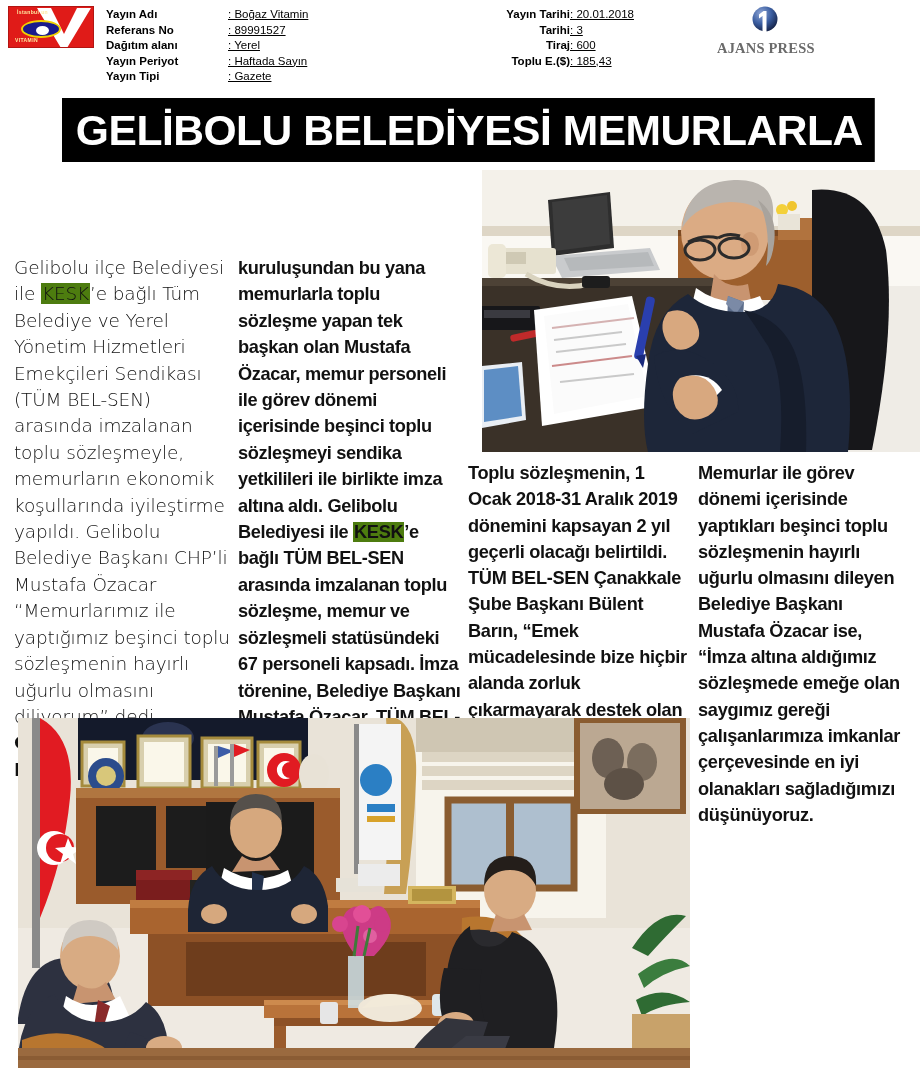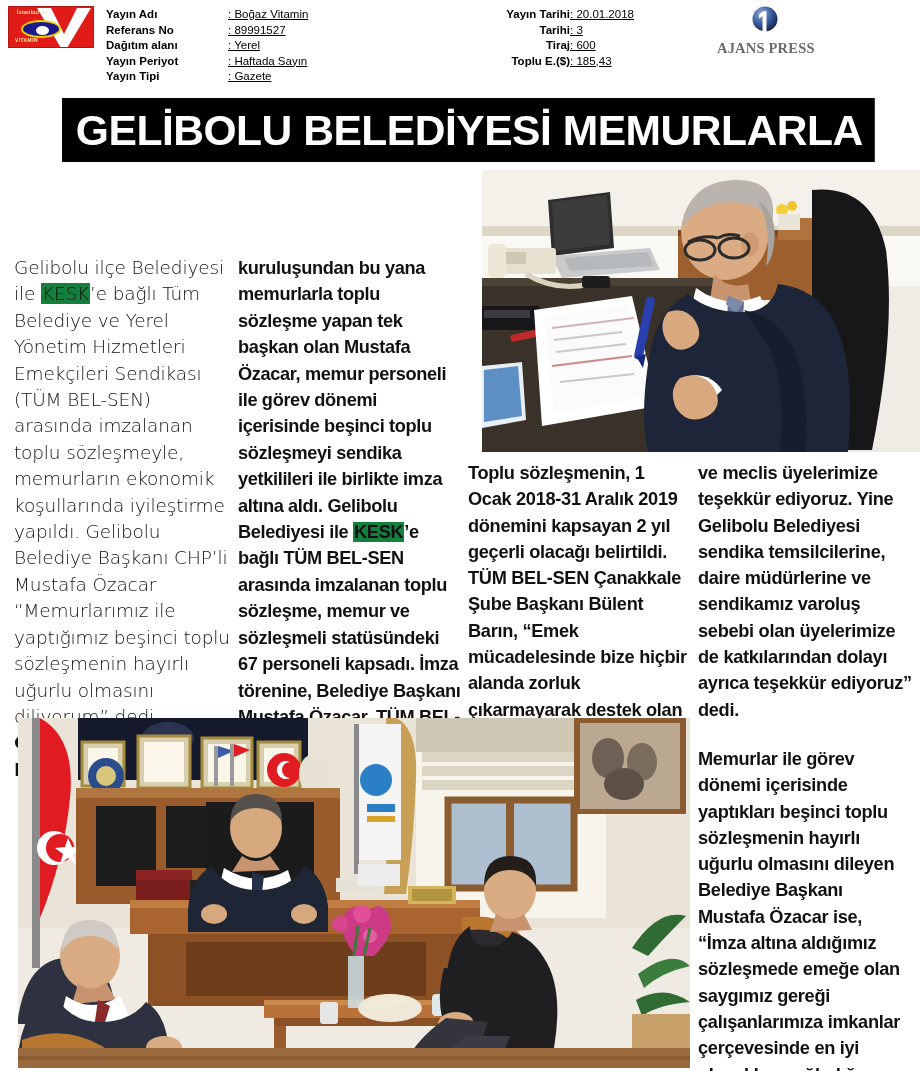--- a/index.html
+++ b/index.html
@@ -94,21 +94,21 @@
     left:468px; top:460px; width:220px;
     font-size:18.2px; line-height:26.3px; letter-spacing:-0.3px;
     font-family:"Liberation Sans", sans-serif; font-weight:600;
   }
   .col-4 {
     left:698px; top:460px; width:214px;
     font-size:18.2px; line-height:26.3px; letter-spacing:-0.3px;
     font-family:"Liberation Sans", sans-serif; font-weight:600;
   }
   .col-4 p + p { margin-top:23px; }
-  .hl-kesk { background:#15803d; padding:0 1px; }
+  .hl-kesk { background:#4d7c0f; padding:0 1px; }
 
   svg { display:block; }
 </style>
 </head>
 <body>
 
 <div class="page">
 
   <div class="header">
 
@@ -277,21 +277,20 @@
 
   <div class="col col-2">
     <p><span>kuruluşundan bu yana memurlarla toplu sözleşme yapan tek başkan olan Mustafa Özacar, memur personeli ile görev dönemi içerisinde beşinci toplu sözleşmeyi sendika yetkilileri ile birlikte imza altına aldı. Gelibolu Belediyesi ile </span><span class="hl-kesk">KESK</span><span>’e bağlı TÜM BEL-SEN arasında imzalanan toplu sözleşme, memur ve sözleşmeli statüsündeki 67 personeli kapsadı. İmza törenine, Belediye Başkanı Mustafa Özacar, TÜM BEL-SEN Çanakkale Şube Başkanı Bülent Barın, şube yöneticileri ile Gelibolu Belediyesi İşyeri Temsilcileri katıldı.</span></p>
   </div>
 
   <div class="col col-3">
     <p>Toplu sözleşmenin, 1 Ocak 2018-31 Aralık 2019 dönemini kapsayan 2 yıl geçerli olacağı belirtildi. TÜM BEL-SEN Çanakkale Şube Başkanı Bülent Barın, “Emek mücadelesinde bize hiçbir alanda zorluk çıkarmayarak destek olan başta Belediye Başkanımız Sayın Mustafa Özacar</p>
   </div>
 
   <div class="col col-4">
-    <p>ve meclis üyelerimize teşekkür ediyoruz. Yine Gelibolu Belediyesi sendika temsilcilerine, daire müdürlerine ve sendikamız varoluş sebebi olan üyelerimize de katkılarından dolayı ayrıca teşekkür ediyoruz” dedi.</p>
     <p>Memurlar ile görev dönemi içerisinde yaptıkları beşinci toplu sözleşmenin hayırlı uğurlu olmasını dileyen Belediye Başkanı Mustafa Özacar ise, “İmza altına aldığımız sözleşmede emeğe olan saygımız gereği çalışanlarımıza imkanlar çerçevesinde en iyi olanakları sağladığımızı düşünüyoruz.</p>
 
   </div>
 
   <div class="photo photo-bottom">
     <svg width="672" height="350" viewBox="0 0 672 350">
       <rect width="672" height="350" fill="#efeae2"></rect>
 
       <rect x="0" y="0" width="672" height="210" fill="#e9e3d8"></rect>
 

